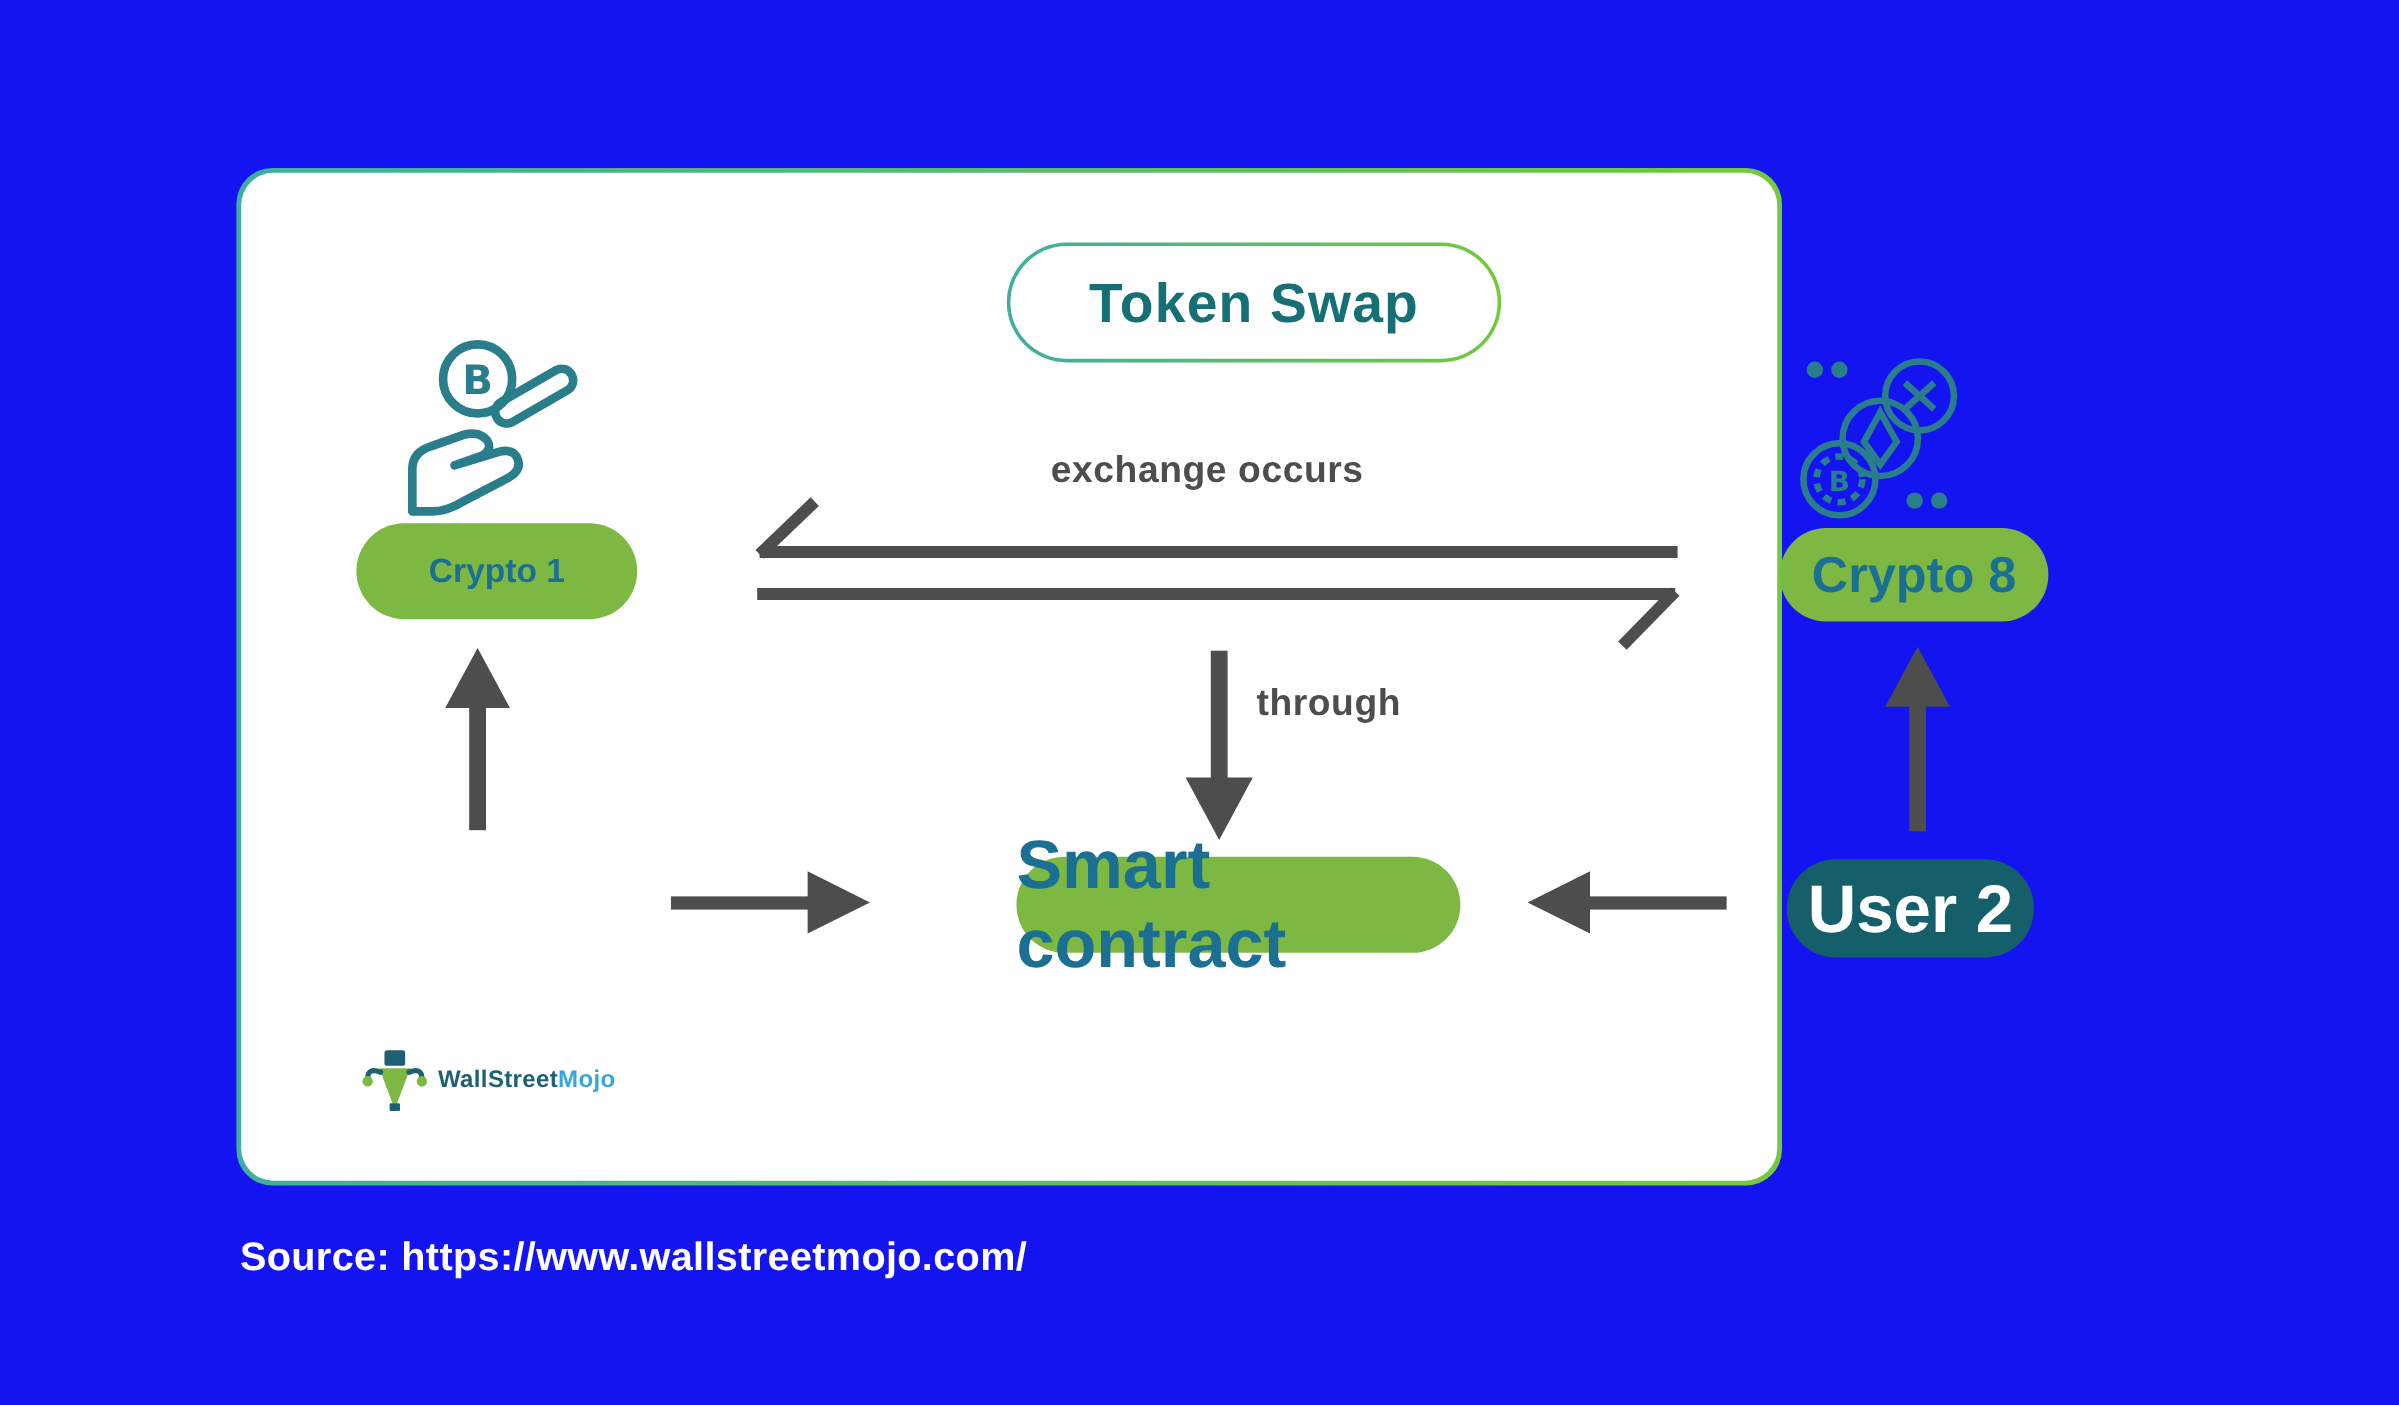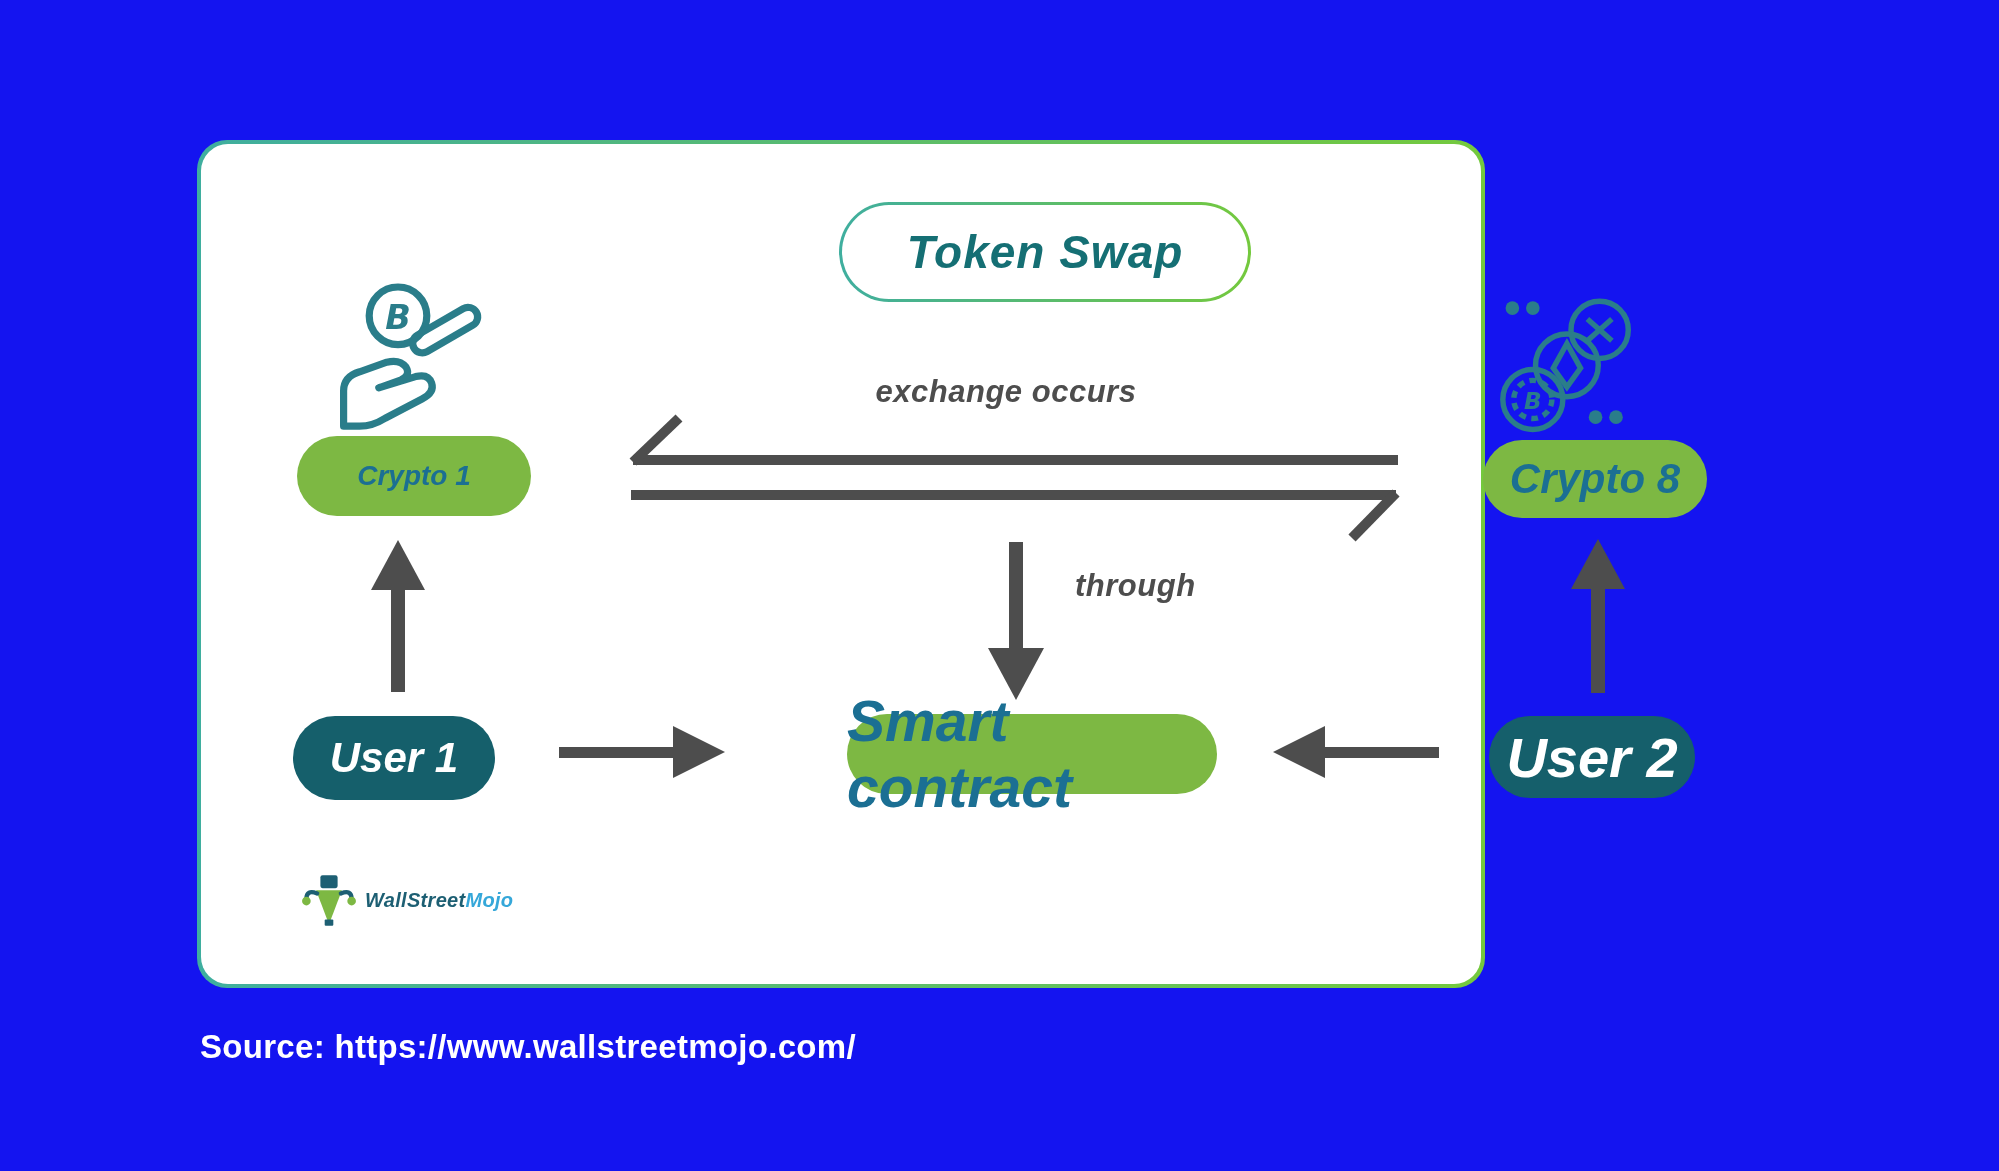--- a/index.html
+++ b/index.html
@@ -11,21 +11,20 @@
     overflow: hidden;
   }
 
   .card-wrap {
     position: absolute;
     left: 197px; top: 140px;
     width: 1288px; height: 848px;
     background: linear-gradient(90deg, var(--border_teal, #3fae9f), var(--border_green, #74c93d));
     border-radius: 30px;
     padding: 4px;
-    font-style: italic;
   }
   .card {
     position: relative;
     width: 100%; height: 100%;
     background: var(--card_bg, #ffffff);
     border-radius: 27px;
   }
 
   .title-pill {
     position: absolute;
@@ -65,21 +64,21 @@
   .user1   { left: 92px;  top: 572px; width: 202px; height: 84px; font-size: 42px; }
   .user2   { left: 1288px; top: 572px; width: 206px; height: 82px; font-size: 56px; }
 
   .flow-label {
     position: absolute;
     font-weight: bold;
     color: var(--arrow, #4d4d4d);
     letter-spacing: 0.5px;
   }
   .exchange-label { left: 420px; top: 230px; width: 770px; text-align: center; font-size: 31px; }
-  .through-label  { left: 846px; top: 424px; font-size: 31px; margin-left: 28px; }
+  .through-label  { left: 846px; top: 424px; font-size: 31px; }
 
   .arrow { color: var(--arrow, #4d4d4d); position: absolute; }
   .exchange-arrows { left: 426px; top: 266px; }
   .down-arrow      { left: 785px; top: 398px; }
   .up-arrow-left   { left: 166px; top: 396px; }
   .up-arrow-right  { left: 1366px; top: 395px; }
   .right-arrow     { left: 358px; top: 578px; }
   .left-arrow      { left: 1068px; top: 578px; }
 
   .icon { color: var(--icon, #2a7d8a); position: absolute; }
@@ -175,21 +174,20 @@
     </svg>
 
     <svg class="arrow left-arrow" width="170" height="60" viewBox="0 0 170 60">
       <polygon points="56,4 56,56 4,30" fill="currentColor"></polygon>
       <rect x="52" y="25" width="118" height="11" fill="currentColor"></rect>
     </svg>
 
     <div class="pill pill-green crypto1">Crypto 1</div>
     <div class="pill pill-green crypto2">Crypto 8</div>
     <div class="pill pill-green smart">Smart contract</div>
-    <div class="pill pill-teal user1">User 1</div>
     <div class="pill pill-teal user2">User 2</div>
 
     <div class="logo">
       <svg width="56" height="56" viewBox="0 0 52 52" fill="none">
         <rect x="18" y="3" width="16" height="12" rx="2" fill="#1d5f73"></rect>
         <path d="M14,17 L38,17 L27,46 Q26,48 25,46 Z" fill="#7db843"></path>
         <path d="M15,20 Q5,16 5,25" stroke="#1d5f73" stroke-width="4" stroke-linecap="round"></path>
         <path d="M37,20 Q47,16 47,25" stroke="#1d5f73" stroke-width="4" stroke-linecap="round"></path>
         <circle cx="5" cy="27" r="4" fill="#7db843"></circle>
         <circle cx="47" cy="27" r="4" fill="#7db843"></circle>

